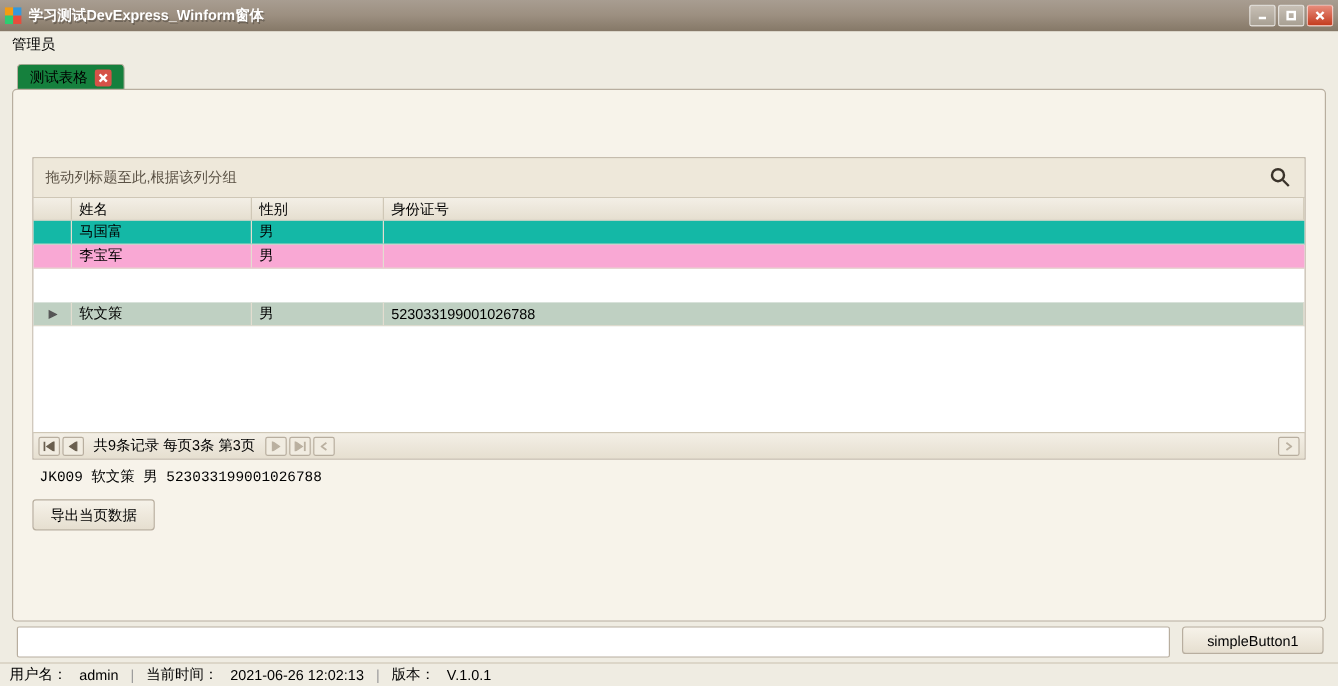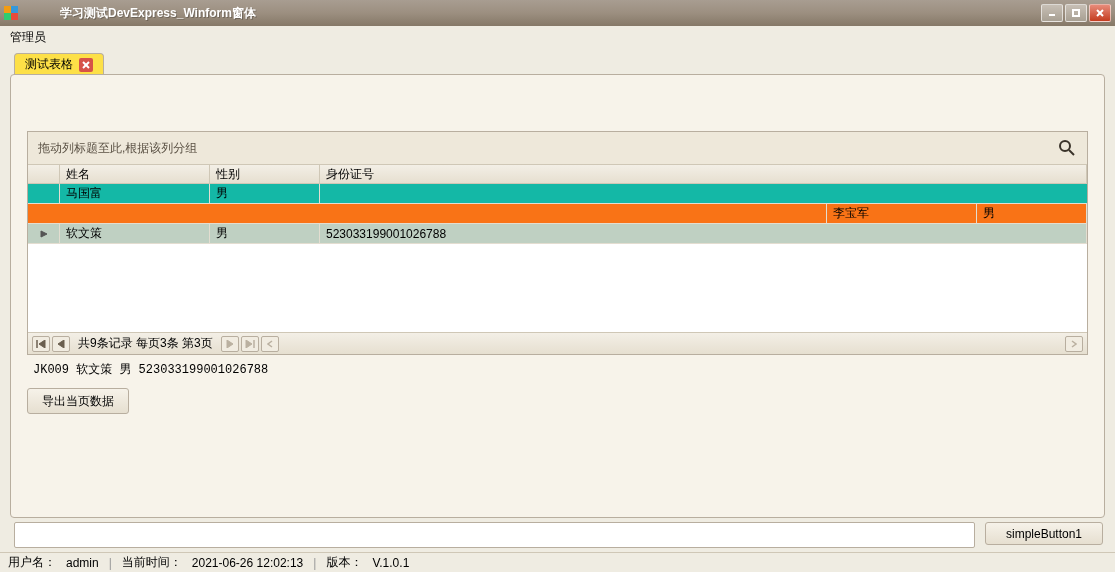--- a/index.html
+++ b/index.html
@@ -1,56 +1,56 @@
 <!DOCTYPE html>
 <html><head>
 <meta charset="utf-8">
 <style>
 * { box-sizing: border-box; margin: 0; padding: 0; font-family: "Microsoft YaHei", "SimSun", Arial, sans-serif; font-size: 12px; }
 body { background: #efece2; width: 1115px; height: 572px; overflow: hidden; position: relative; }
 
 
-.titlebar { height: 26px; background: linear-gradient(to bottom, #a89d91 0%, #9c8f80 50%, #857867 100%); display: flex; align-items: center; padding: 0 4px; color: #fff; font-weight: bold; text-shadow: 1px 1px 0 rgba(0,0,0,.25); gap: 36px; }
+.titlebar { height: 26px; background: linear-gradient(to bottom, #a89d91 0%, #9c8f80 50%, #857867 100%); display: flex; align-items: center; padding: 0 4px; color: #fff; font-weight: bold; text-shadow: 1px 1px 0 rgba(0,0,0,.25); }
 .titlebar .appicon { width: 14px; height: 14px; margin-right: 6px; }
 .titlebar .title { flex: 1; }
 .winbtns { display: flex; gap: 2px; }
 .winbtn { width: 22px; height: 18px; border: 1px solid rgba(255,255,255,.6); border-radius: 2px; display: flex; align-items: center; justify-content: center; }
 .winbtn.min, .winbtn.max { background: linear-gradient(#c7bfb5, #a8a093); }
 .winbtn.close { background: linear-gradient(#e78b7a, #c43c1f); }
 .winbtn svg { stroke: #fff; stroke-width: 2; fill: none; }
 
 
 .menubar { height: 22px; display: flex; align-items: center; padding: 0 10px; }
 .menubar span { }
 
 
 .tabstrip { height: 26px; display: flex; align-items: flex-end; padding: 0 14px; }
-.tab { height: 22px; background: #fde047; border: 1px solid #b8ae9f; border-bottom: none; border-radius: 4px 4px 0 0; padding: 0 10px; display: flex; align-items: center; gap: 6px; position: relative; top: 1px; }
+.tab { height: 22px; background: #15803d; border: 1px solid #b8ae9f; border-bottom: none; border-radius: 4px 4px 0 0; padding: 0 10px; display: flex; align-items: center; gap: 6px; position: relative; top: 1px; }
 .tab .tabclose { width: 14px; height: 14px; background: #d65248; border-radius: 2px; display: flex; align-items: center; justify-content: center; }
 .tab .tabclose svg { stroke: #fff; stroke-width: 2; }
 
 
 .page { position: absolute; left: 10px; top: 74px; right: 10px; bottom: 54px; background: #f7f3ea; border: 1px solid #b8ae9f; border-radius: 4px; padding: 16px; }
 
 
 .grid-wrap { border: 1px solid #b8ae9f; }
 .groupbar { height: 32px; background: #eee8da; display: flex; align-items: center; padding: 0 10px; color: #5a5144; position: relative; }
 .searchicon { position: absolute; right: 10px; top: 6px; width: 20px; height: 20px; }
 .cols { display: flex; height: 20px; background: linear-gradient(#f3efe6, #e6dfd0); border-top: 1px solid #cfc7b6; border-bottom: 1px solid #cfc7b6; }
 .colh { border-right: 1px solid #cfc7b6; display: flex; align-items: center; padding: 0 6px; }
 .col-ind { width: 32px; }
 .col-name { width: 150px; }
 .col-sex  { width: 110px; }
 .col-id   { flex: 1; }
 .rows { background: #fff; }
 .row { display: flex; height: 20px; border-bottom: 1px solid #e3ddd0; }
 .row .cell { border-right: 1px solid #e3ddd0; display: flex; align-items: center; padding: 0 6px; }
 .row1 { background: #14b8a6; }
-.row2 { background: #f97316; justify-content: flex-end; }
-.row3 { background: #bfd0c2; }
+.row2 { background: #f9a8d4; }
+.row3 { background: #bfd0c2; margin-top: 28px; }
 .row3 .cell:first-child { justify-content: center; }
 .row-ind svg { stroke: #555; fill: #555; }
 .emptyspace { height: 88px; background: #fff; }
 
 
 .pager { height: 22px; background: linear-gradient(#f3efe6, #e6dfd0); border-top: 1px solid #cfc7b6; display: flex; align-items: center; padding: 0 4px; gap: 2px; }
 .pbtn { width: 18px; height: 16px; border: 1px solid #b8ae9f; background: #f1ece1; border-radius: 2px; display: flex; align-items: center; justify-content: center; }
 .pbtn svg { stroke: #6a5f4f; fill: #6a5f4f; }
 .pbtn.disabled svg { stroke: #bab0a0; fill: #bab0a0; }
 .pager .ptxt { margin: 0 6px; }

